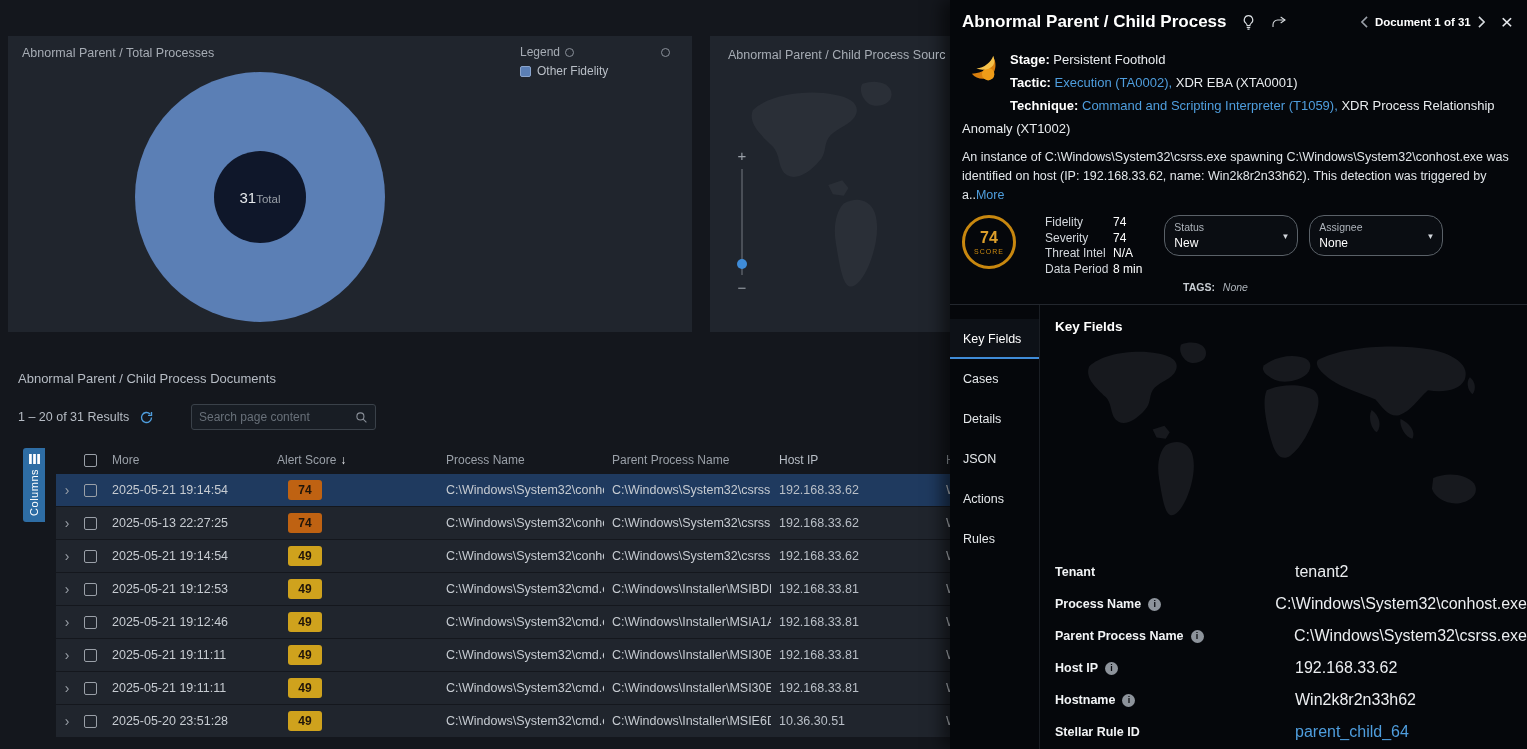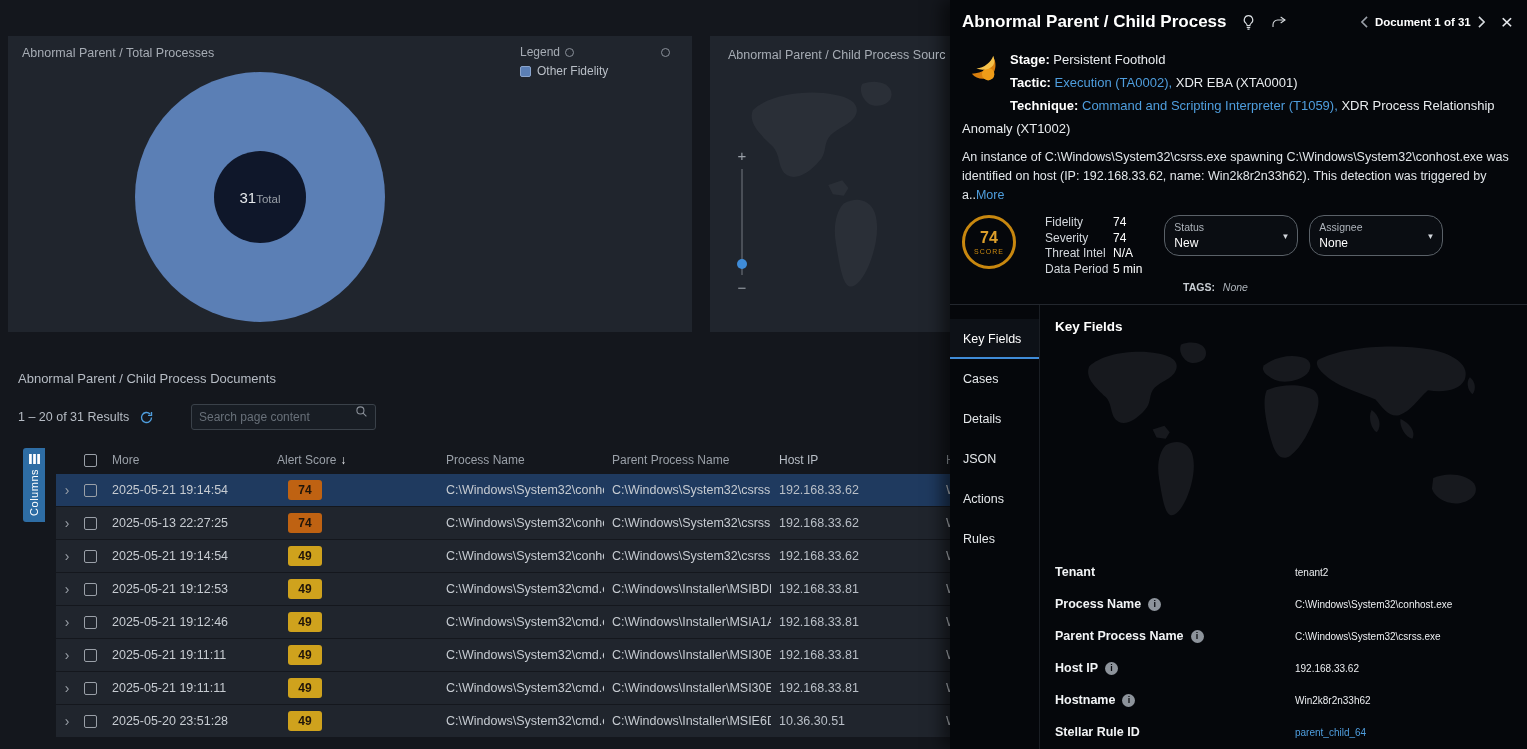--- a/index.html
+++ b/index.html
@@ -32,21 +32,21 @@
   .zoom { position:absolute; left:24px; top:112px; width:16px; display:flex; flex-direction:column; align-items:center; z-index:3; }
   .zoom-btn { color:#9aa0a8; font-size:15px; line-height:16px; cursor:pointer; }
   .zoom-track { position:relative; width:2px; height:106px; background:#4a4f57; margin:5px 0; }
   .zoom-dot { position:absolute; left:-4px; bottom:6px; width:10px; height:10px; border-radius:50%; background:#3f8cd8; cursor:pointer; }
 
   
   .docs-title { position:absolute; left:18px; top:371px; font-size:13px; color:#b6bcc4; }
   .results-row { position:absolute; left:18px; top:410px; display:flex; gap:10px; }
   .results-text { font-size:12.5px; color:#b6bcc4; }
   .search-box { position:absolute; left:191px; top:404px; width:185px; height:26px; background:#181d24;
-                border:1px solid #3a4149; border-radius:3px; display:flex; padding:0 7px; }
+                border:1px solid #3a4149; border-radius:3px; display:flex; align-items:center; padding:0 7px; }
   .search-box input { flex:1; background:transparent; border:none; outline:none; color:#c5cad1; font-size:12px; font-family:inherit; }
   .search-box input::placeholder { color:#687079; }
 
   .columns-tab { position:absolute; left:23px; top:448px; width:22px; height:74px; background:#2e6da4;
                  border-radius:3px 0 0 3px; display:flex; flex-direction:column; align-items:center;
                  padding-top:6px; gap:5px; cursor:pointer; }
   .columns-label { writing-mode:vertical-rl; transform:rotate(180deg); font-size:11px; color:#fff; letter-spacing:.5px; }
 
   .table { position:absolute; left:56px; top:446px; right:0; }
   .thead { display:flex; align-items:center; height:28px; font-size:12px; color:#9aa0a8; }
@@ -113,21 +113,21 @@
   .tab { height:40px; line-height:40px; padding-left:13px; font-size:12.5px; color:#e4e7ea; cursor:pointer; }
   .tab.active { color:#fff; background:#0d1117; border-bottom:2px solid #3f8cd8; }
   .content { flex:1; padding:14px 0 0 15px; position:relative; overflow:hidden; }
   .content h3 { font-size:13.5px; font-weight:700; color:#fff; margin-bottom:4px; }
   .map-right { width:472px; height:212px; display:block; fill:#17191e; margin-left:-2px; }
   .fields { margin-top:6px; }
   .field { display:flex; align-items:center; height:32px; }
   .f-label { width:240px; font-size:12.5px; font-weight:700; color:#f2f4f6; display:flex; align-items:center; gap:7px; }
   .info-i { width:13px; height:13px; border-radius:50%; background:#8d939b; color:#05070b; font-size:9px;
             font-weight:700; display:inline-flex; align-items:center; justify-content:center; cursor:pointer; font-style:normal; }
-  .f-value { font-size:10px; color:#eceef1; }
+  .f-value { font-size:16px; color:#eceef1; }
   .f-value.link { color:#4f9ede; cursor:pointer; }
 
   svg { display:block; }
 </style>
 </head>
 <body>
 
 <svg width="0" height="0" style="position:absolute">
   <defs>
     <g id="worldmap">
@@ -374,21 +374,21 @@
     <span class="m-value">74</span>
   </div>
 
   <div class="m-row">
     <span class="m-label">Threat Intel</span>
     <span class="m-value">N/A</span>
   </div>
 
   <div class="m-row">
     <span class="m-label">Data Period</span>
-    <span class="m-value">5 min</span>
+    <span class="m-value">8 min</span>
   </div>
 </div>
       <div class="dropdown">
         <div class="dd-label">Status</div>
         <div class="dd-value">New</div>
         <span class="dd-caret">▼</span>
       </div>
       <div class="dropdown">
         <div class="dd-label">Assignee</div>
         <div class="dd-value">None</div>

